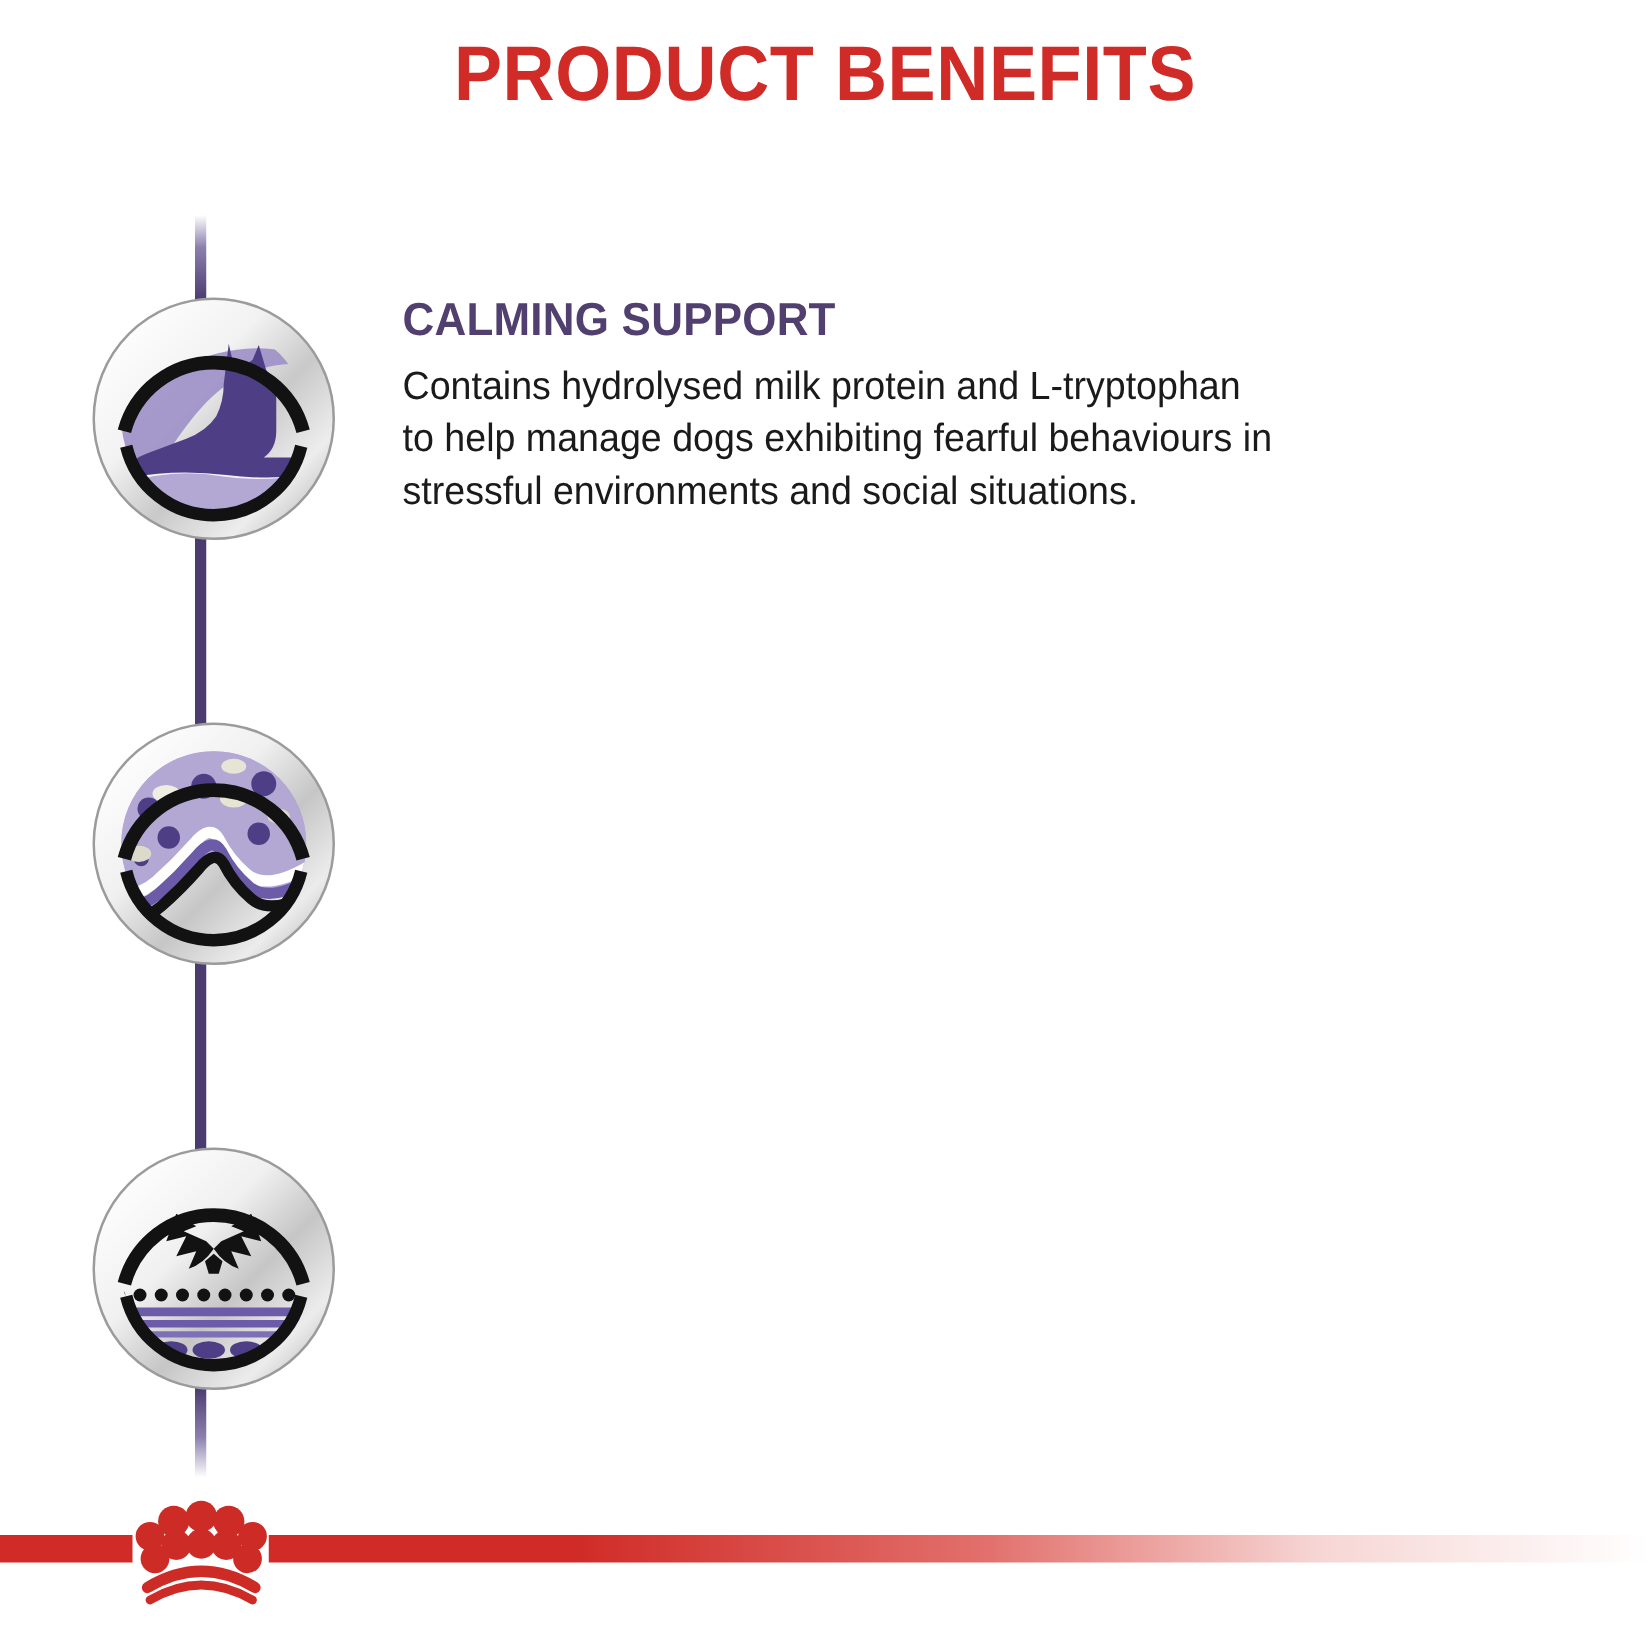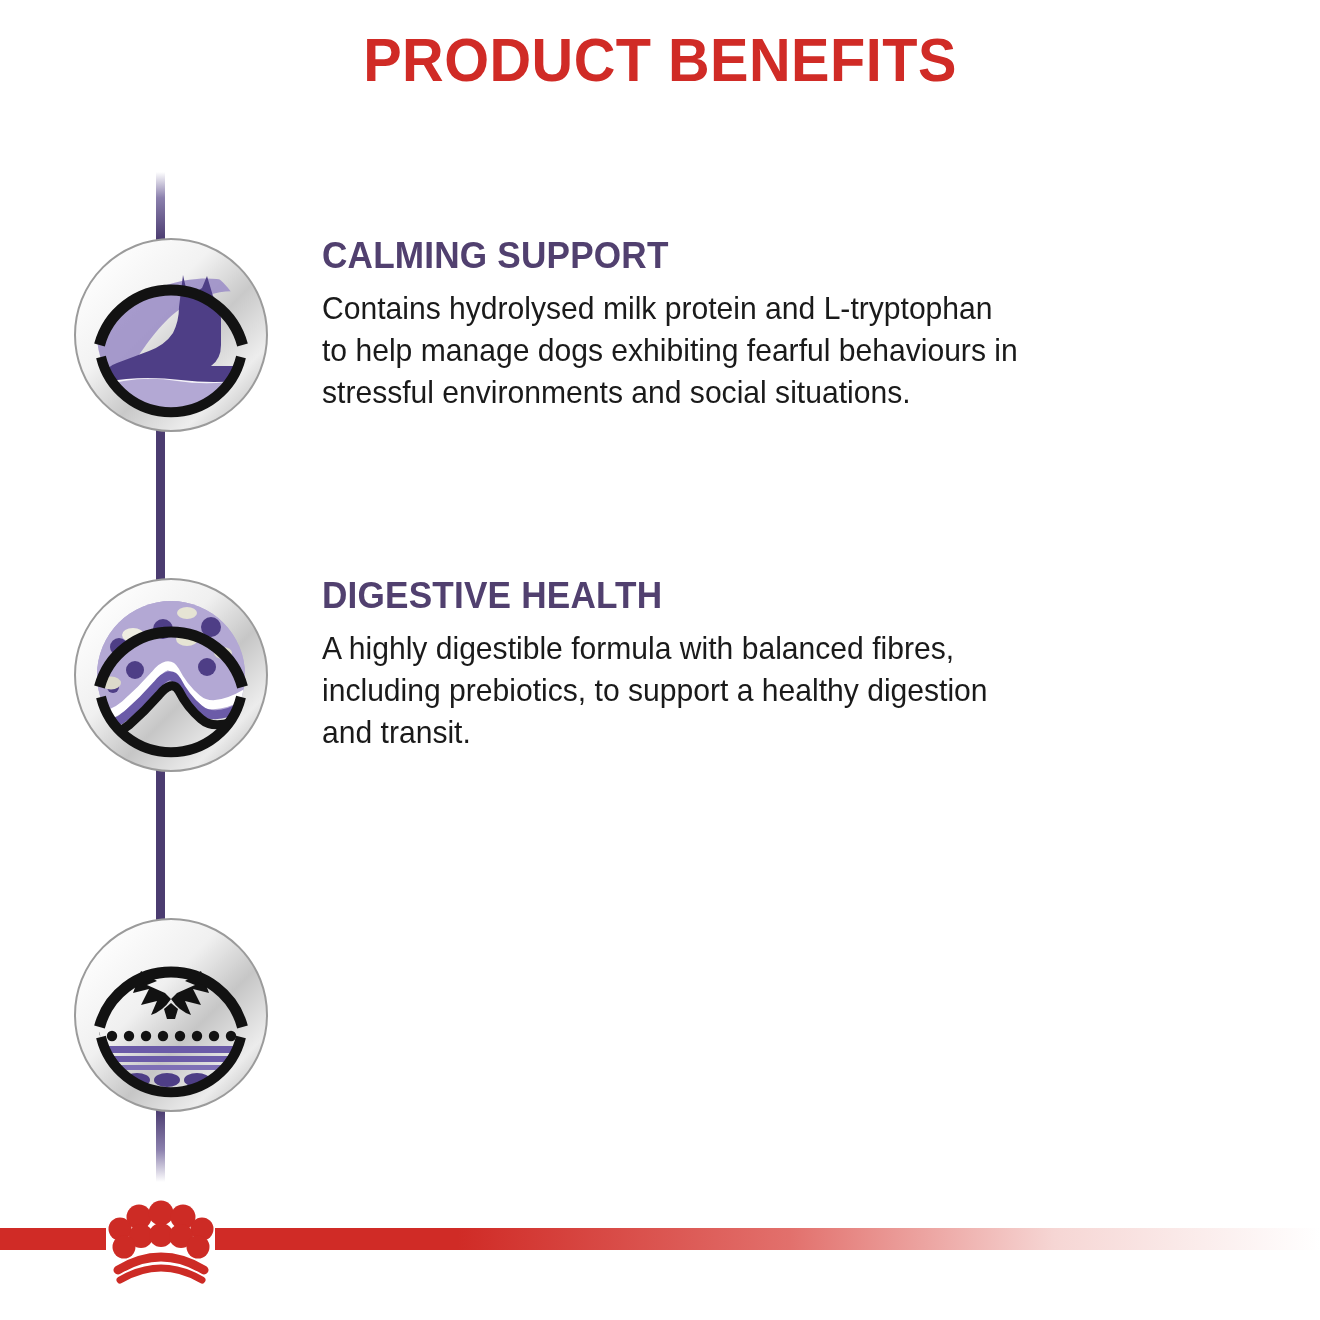--- a/index.html
+++ b/index.html
@@ -244,28 +244,20 @@
         <path d="M20 142 Q40 142 54 130 Q70 116 84 100 Q97 84 104 96 Q112 112 126 124 Q142 138 176 118" fill="none" stroke="#FFFFFF" stroke-width="9" stroke-linecap="round"></path>
         <path d="M20 152 Q42 152 56 140 Q72 126 86 110 Q99 94 106 106 Q114 122 128 134 Q144 148 178 128" fill="none" stroke="#6B5BA8" stroke-width="9" stroke-linecap="round"></path>
         <path d="M20 162 Q44 162 58 150 Q74 136 88 120 Q101 104 108 116 Q116 132 130 144 Q146 158 180 138" fill="none" stroke="#121212" stroke-width="9" stroke-linecap="round"></path>
       </g>
 
       <path d="M 28.5 112 A 74 74 0 0 1 171.5 112" fill="none" stroke="#121212" stroke-width="11"></path>
       <path d="M 30 106 A 72 72 0 0 0 170 106" fill="none" stroke="#121212" stroke-width="10" transform="translate(0,16)"></path>
     </svg>
   </div>
 
-  <div class="benefit-text">
-    <h2 class="benefit-heading">DIGESTIVE HEALTH</h2>
-    <p class="benefit-body">
-      <span>A highly digestible formula with balanced fibres,</span>
-      <span>including prebiotics, to support a healthy digestion</span>
-      <span>and transit.</span>
-    </p>
-  </div>
 </div>
 
 <div class="benefit-row row-3">
 
   <div class="icon-wrap">
     <svg viewBox="0 0 200 200" xmlns="http://www.w3.org/2000/svg">
       <defs>
         <linearGradient id="silverC" x1="0" y1="0" x2="1" y2="1">
           <stop offset="0%" stop-color="#D4D4D4"></stop>
           <stop offset="14%" stop-color="#FDFDFD"></stop>

